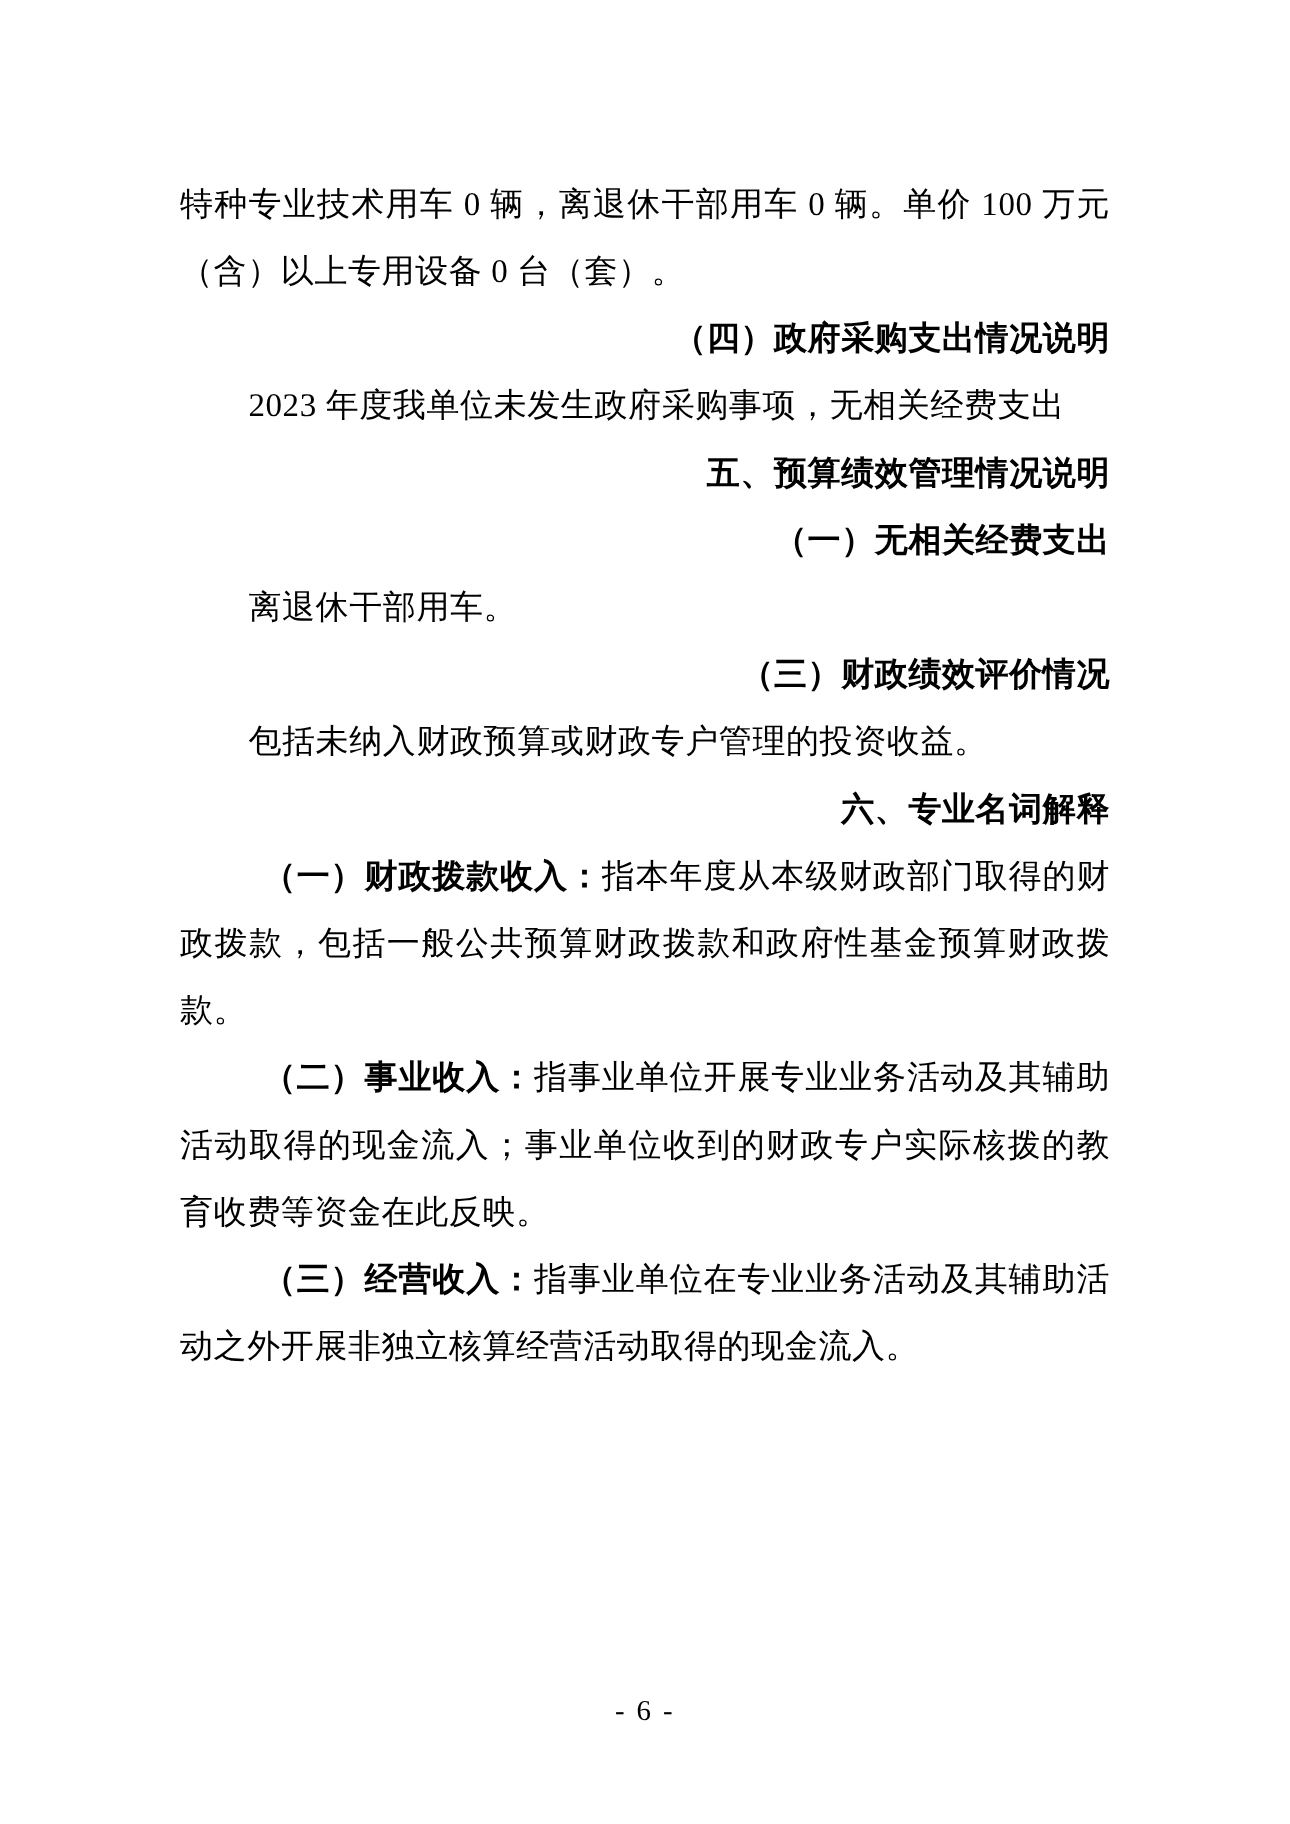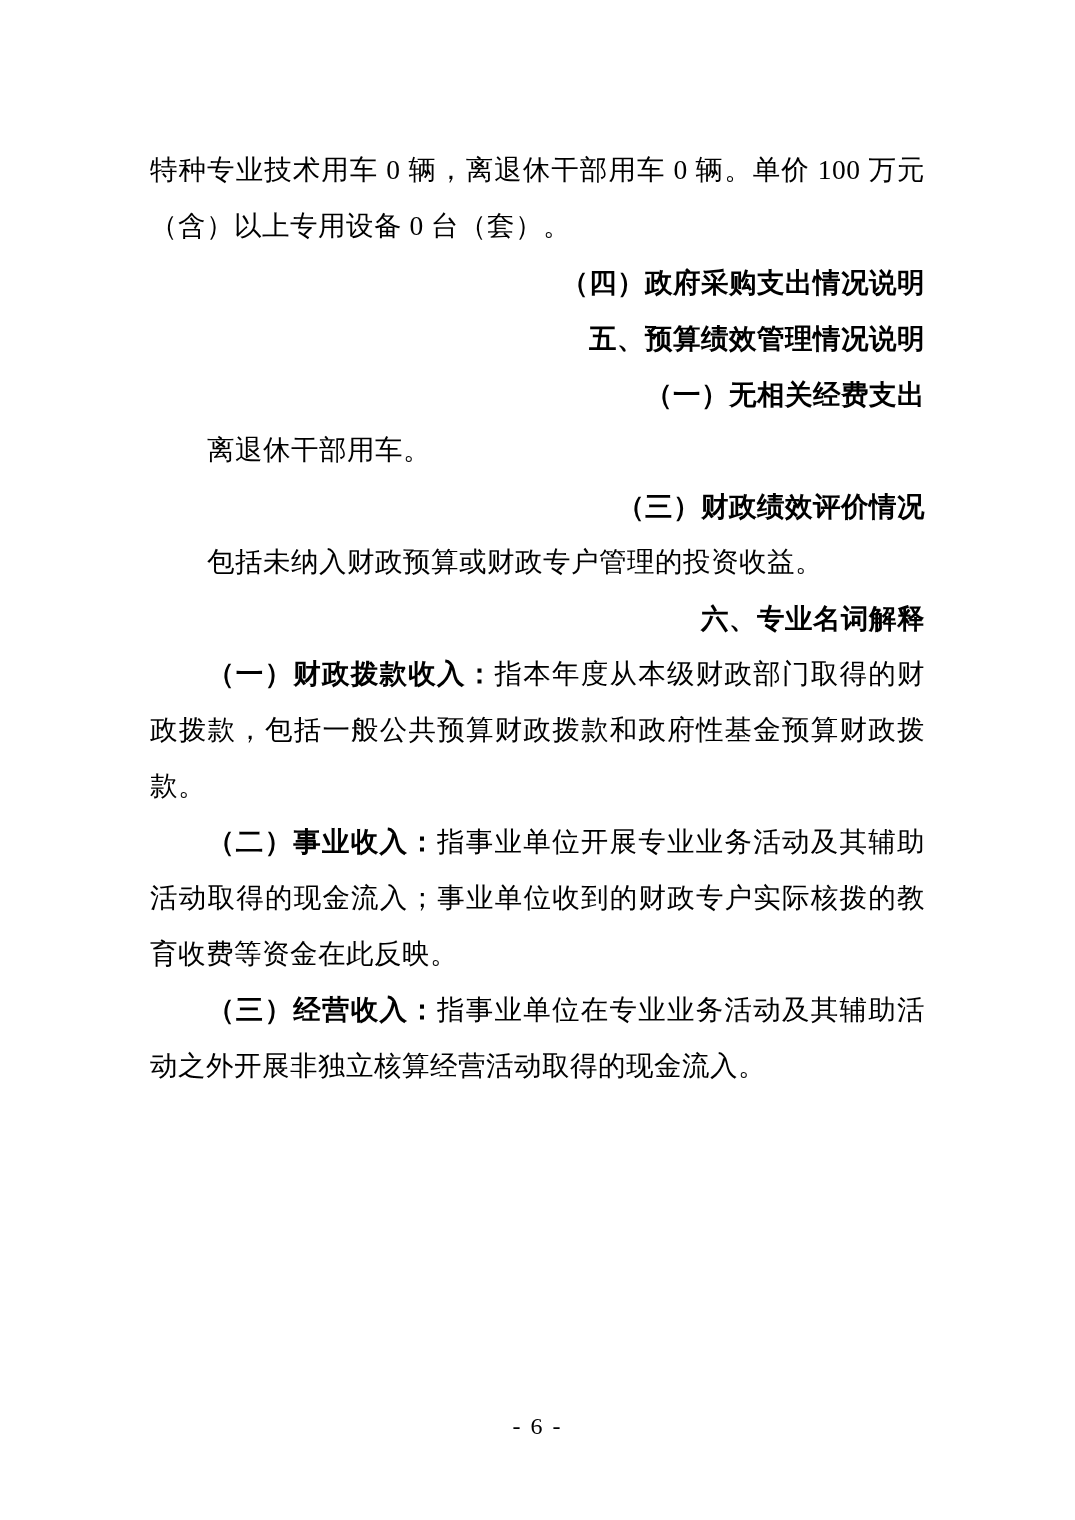--- a/index.html
+++ b/index.html
@@ -47,20 +47,21 @@
     font-size: 27.5px;
     line-height: 56px;
     font-weight: bold;
     text-indent: 57px;
     letter-spacing: 0.5px;
     font-family: "DejaVu Serif", "Liberation Serif", serif;
     text-align: right;
   }
   .term {
     font-weight: bold;
+    margin-left: 12px;
   }
   .page-number {
     position: absolute;
     bottom: 92px;
     left: 0;
     width: 1075px;
     text-align: center;
     font-size: 24px;
     font-family: "Liberation Serif", "DejaVu Serif", serif;
     letter-spacing: 2px;
@@ -69,20 +70,21 @@
 </head>
 <body>
 
 <div class="page">
   <div class="doc-body">
 
     <p class="para">特种专业技术用车 0 辆，离退休干部用车 0 辆。单价 100 万元（含）以上专用设备 0 台（套）。</p>
 
     <p class="heading">（四）政府采购支出情况说明</p>
 
+    <p class="para indent">2023 年度我单位未发生政府采购事项，无相关经费支出</p>
 
     <p class="heading">五、预算绩效管理情况说明</p>
 
     <p class="heading">（一）无相关经费支出</p>
 
     <p class="para indent">离退休干部用车。</p>
 
     <p class="heading">（三）财政绩效评价情况</p>
 
     <p class="para indent">包括未纳入财政预算或财政专户管理的投资收益。</p>

